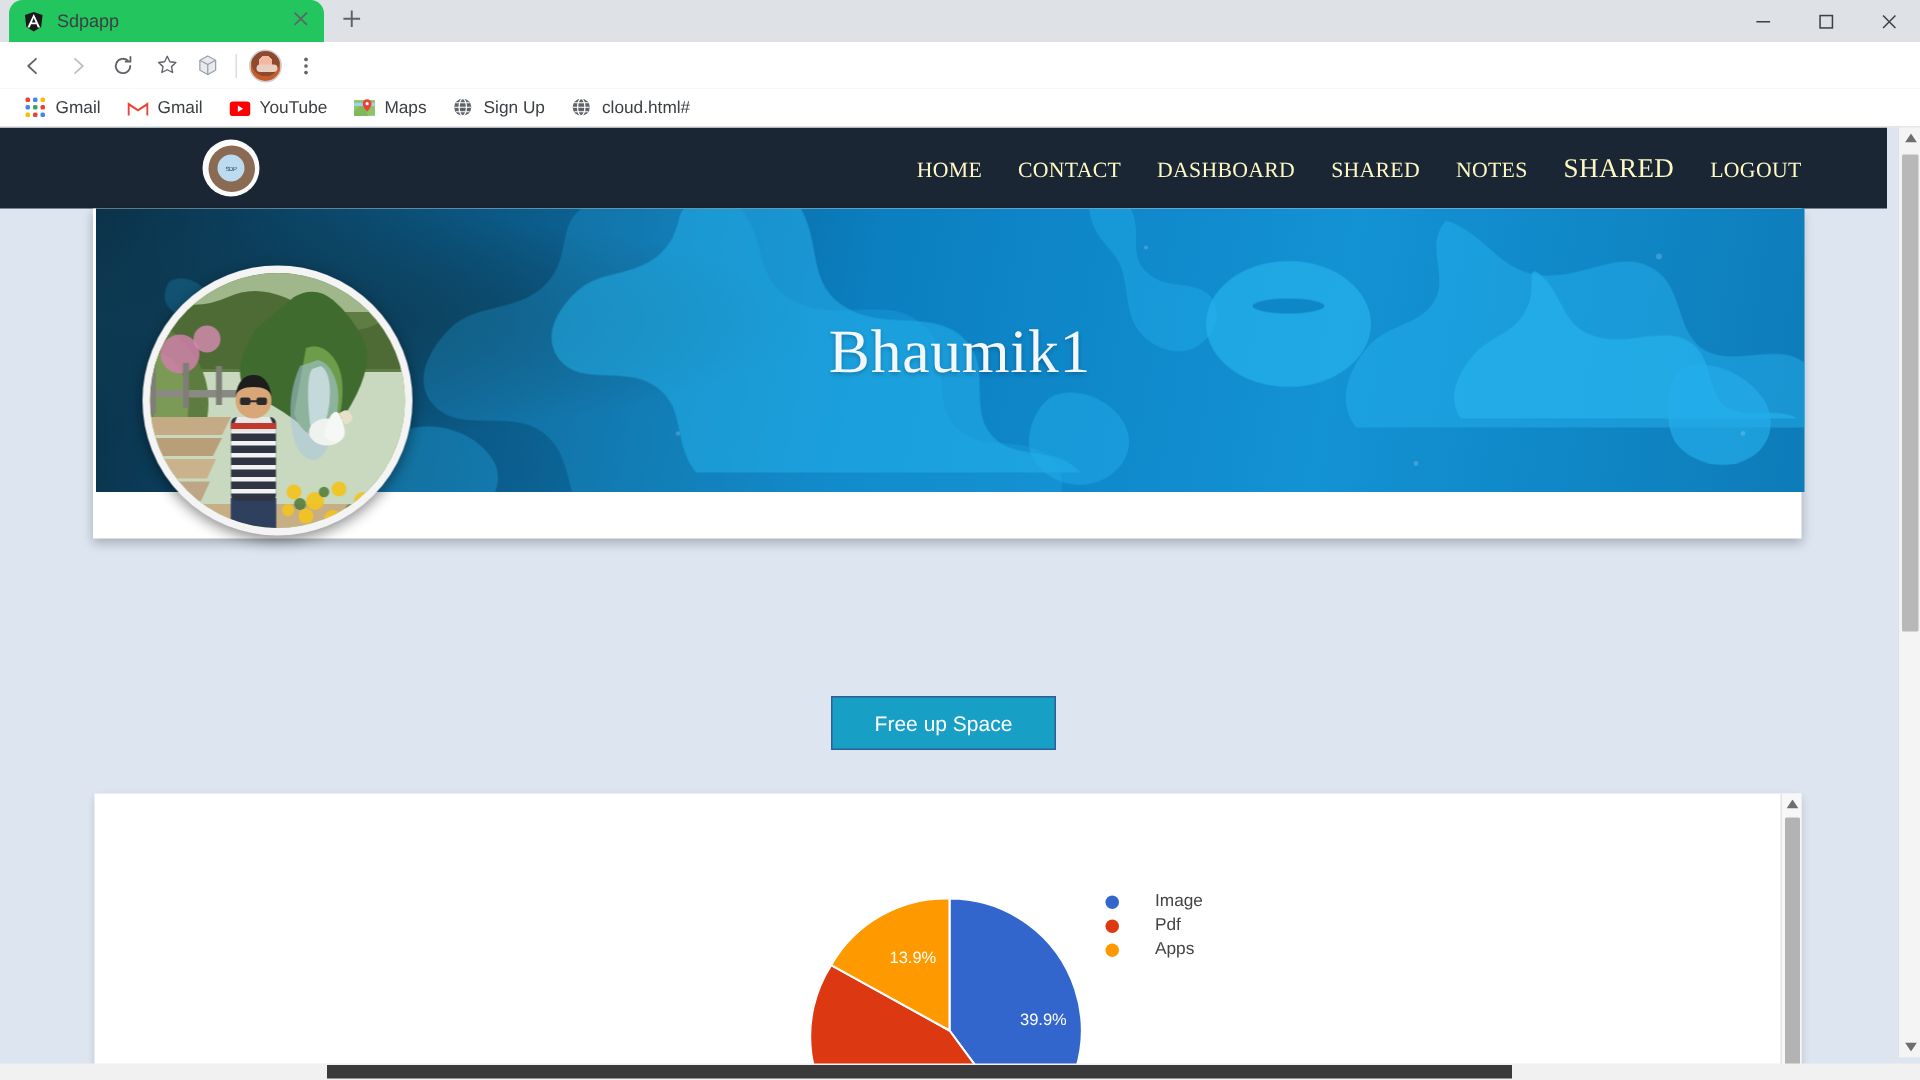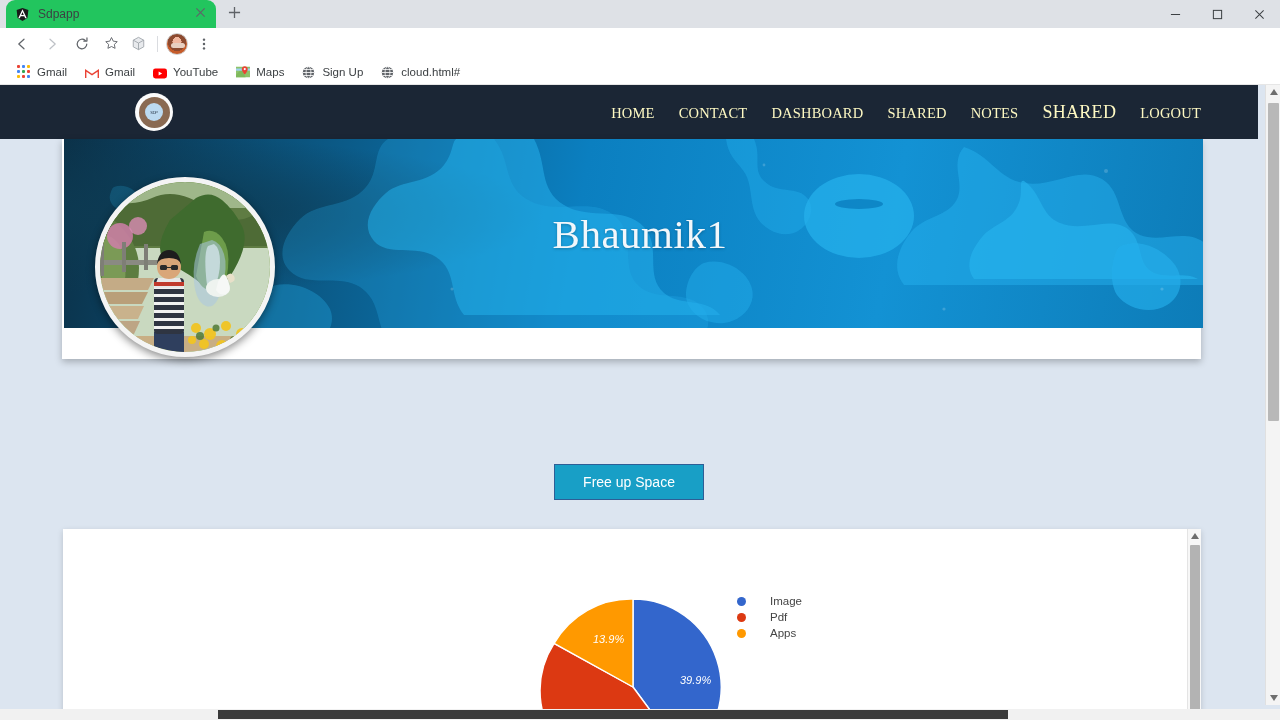--- a/index.html
+++ b/index.html
@@ -170,21 +170,20 @@
     position: absolute; left: 63px; top: 444px; width: 1138px; height: 276px;
     background: #fff; box-shadow: 0 2px 6px rgba(0,0,0,.16);
     overflow: hidden;
   }
   .chart-stage { position: relative; width: 1130px; height: 276px; }
 
   .pie-svg { position: absolute; left: 470px; top: 58px; }
   .pie-label {
     position: absolute; color: #fff; font-size: 11px;
     font-family: "Liberation Sans", sans-serif;
-    font-style: italic;
   }
   .legend { position: absolute; left: 674px; top: 64px; }
   .legend-row { display: flex; align-items: center; gap: 24px; height: 16px; margin-bottom: 0px; }
   .legend-dot { width: 9px; height: 9px; border-radius: 50%; flex: 0 0 9px; }
   .legend-text { font-size: 11.5px; color: #444; }
 
   
   .inner-scroll {
     position: absolute; right: 0; top: 0; width: 14px; height: 276px;
     background: #f7f7f7; border-left: 1px solid #e4e4e4;

